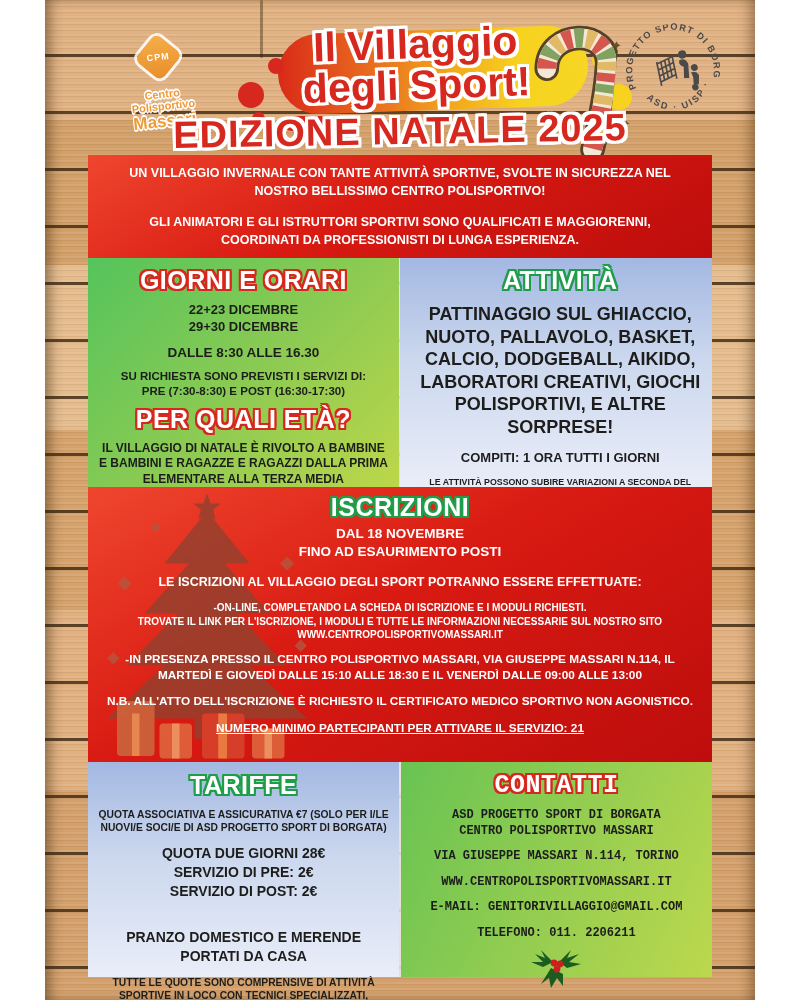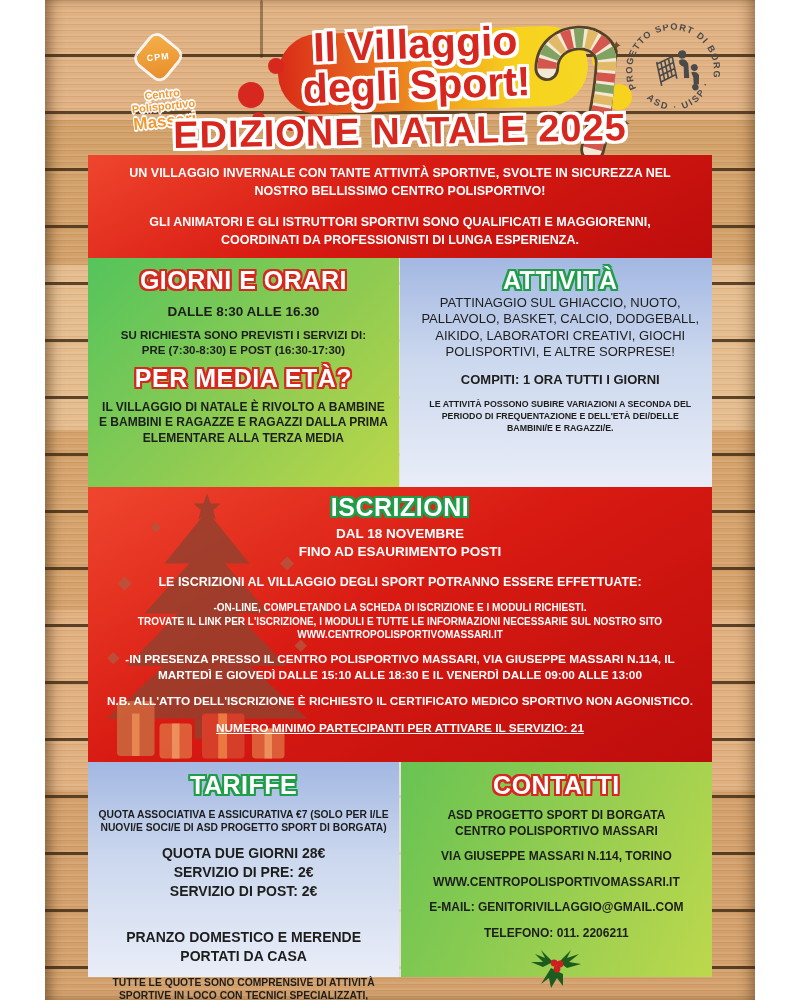--- a/index.html
+++ b/index.html
@@ -71,42 +71,42 @@
   .tc{text-align:center;}
 
   .giorni{padding:8px 10px 0 10px;}
   .giorni .dates{font-size:13px;font-weight:800;line-height:1.3;margin-top:7px;}
   .giorni .hours{font-size:13.5px;font-weight:800;margin-top:9px;}
   .giorni .serv{font-size:11.5px;font-weight:800;line-height:1.3;margin-top:9px;}
   .giorni .eta-t{margin-top:6px;}
   .giorni .eta{font-size:12px;font-weight:800;line-height:1.3;margin-top:7px;}
 
   .att{padding:8px 8px 0 16px;}
-  .att .list{font-size:13px;font-weight:400;line-height:1.25;}
+  .att .list{font-size:18px;font-weight:700;line-height:1.25;margin-top:8px;}
   .att .comp{font-size:13px;font-weight:800;margin-top:12px;}
   .att .note{font-size:8.8px;font-weight:800;line-height:1.35;margin-top:12px;padding:0 6px;}
 
   .iscr{position:relative;height:275px;overflow:hidden;}
   .iscr-inner{position:relative;z-index:2;padding:6px 18px 0 18px;text-align:center;}
   .iscr p{margin:0;font-weight:700;}
   .iscr .when{font-size:13.5px;font-weight:800;line-height:1.35;margin-top:3px;}
   .iscr .lead{font-size:12.5px;font-weight:800;margin-top:14px;}
   .iscr .online{font-size:10px;line-height:1.32;margin-top:12px;}
   .iscr .pres{font-size:11.8px;line-height:1.32;margin-top:11px;}
   .iscr .nb{font-size:11.8px;line-height:1.32;margin-top:11px;}
   .iscr .min{font-size:11.8px;margin-top:11px;text-decoration:underline;}
   .tree{position:absolute;left:-6px;top:4px;z-index:1;opacity:.85;}
 
   .tar{padding:9px 10px 0 10px;}
   .tar .quota{font-size:10.3px;font-weight:800;line-height:1.3;margin-top:8px;}
   .tar .price{font-size:14px;font-weight:800;line-height:1.35;margin-top:9px;}
   .tar .pranzo{font-size:14px;font-weight:800;line-height:1.3;margin-top:28px;}
   .tar .note{font-size:10.3px;font-weight:800;line-height:1.3;margin-top:11px;}
 
-  .con{padding:9px 10px 0 10px;position:relative;}
+  .con{padding:9px 10px 0 10px;position:relative;font-family:Liberation Mono, monospace;}
   .con .ln{font-size:12px;font-weight:800;line-height:1.3;margin-top:10px;}
   .con .first{margin-top:8px;}
   .holly{display:block;margin:4px auto 0 auto;}
 </style>
 </head>
 <body>
 
 <div id="canvas">
 
   <div class="photo">
@@ -180,26 +180,30 @@
   <div class="poster">
 
     <div class="banner sec-red">
       <p>UN VILLAGGIO INVERNALE CON TANTE ATTIVITÀ SPORTIVE, SVOLTE IN SICUREZZA NEL NOSTRO BELLISSIMO CENTRO POLISPORTIVO!</p>
       <p>GLI ANIMATORI E GLI ISTRUTTORI SPORTIVI SONO QUALIFICATI E MAGGIORENNI, COORDINATI DA PROFESSIONISTI DI LUNGA ESPERIENZA.</p>
     </div>
 
     <div class="row row1">
       <div class="col col-green giorni tc">
         <div class="h-sec or">GIORNI E ORARI</div>
+        <div class="dates dark">
+          <div>22+23 DICEMBRE</div>
+          <div>29+30 DICEMBRE</div>
+        </div>
         <div class="hours dark">DALLE 8:30 ALLE 16.30</div>
         <div class="serv dark">
           <div>SU RICHIESTA SONO PREVISTI I SERVIZI DI:</div>
           <div>PRE (7:30-8:30) E POST (16:30-17:30)</div>
         </div>
-        <div class="h-sec or eta-t">PER MEDIA ETÀ?</div>
+        <div class="h-sec or eta-t">PER QUALI ETÀ?</div>
         <div class="eta dark">IL VILLAGGIO DI NATALE È RIVOLTO A BAMBINE E BAMBINI E RAGAZZE E RAGAZZI DALLA PRIMA ELEMENTARE ALLA TERZA MEDIA</div>
       </div>
       <div class="divider"></div>
       <div class="col col-blue att tc">
         <div class="h-sec og">ATTIVITÀ</div>
         <div class="list dark">PATTINAGGIO SUL GHIACCIO, NUOTO, PALLAVOLO, BASKET, CALCIO, DODGEBALL, AIKIDO, LABORATORI CREATIVI, GIOCHI POLISPORTIVI, E ALTRE SORPRESE!</div>
         <div class="comp dark">COMPITI: 1 ORA TUTTI I GIORNI</div>
         <div class="note dark">LE ATTIVITÀ POSSONO SUBIRE VARIAZIONI A SECONDA DEL PERIODO DI FREQUENTAZIONE E DELL'ETÀ DEI/DELLE BAMBINI/E E RAGAZZI/E.</div>
       </div>
     </div>

